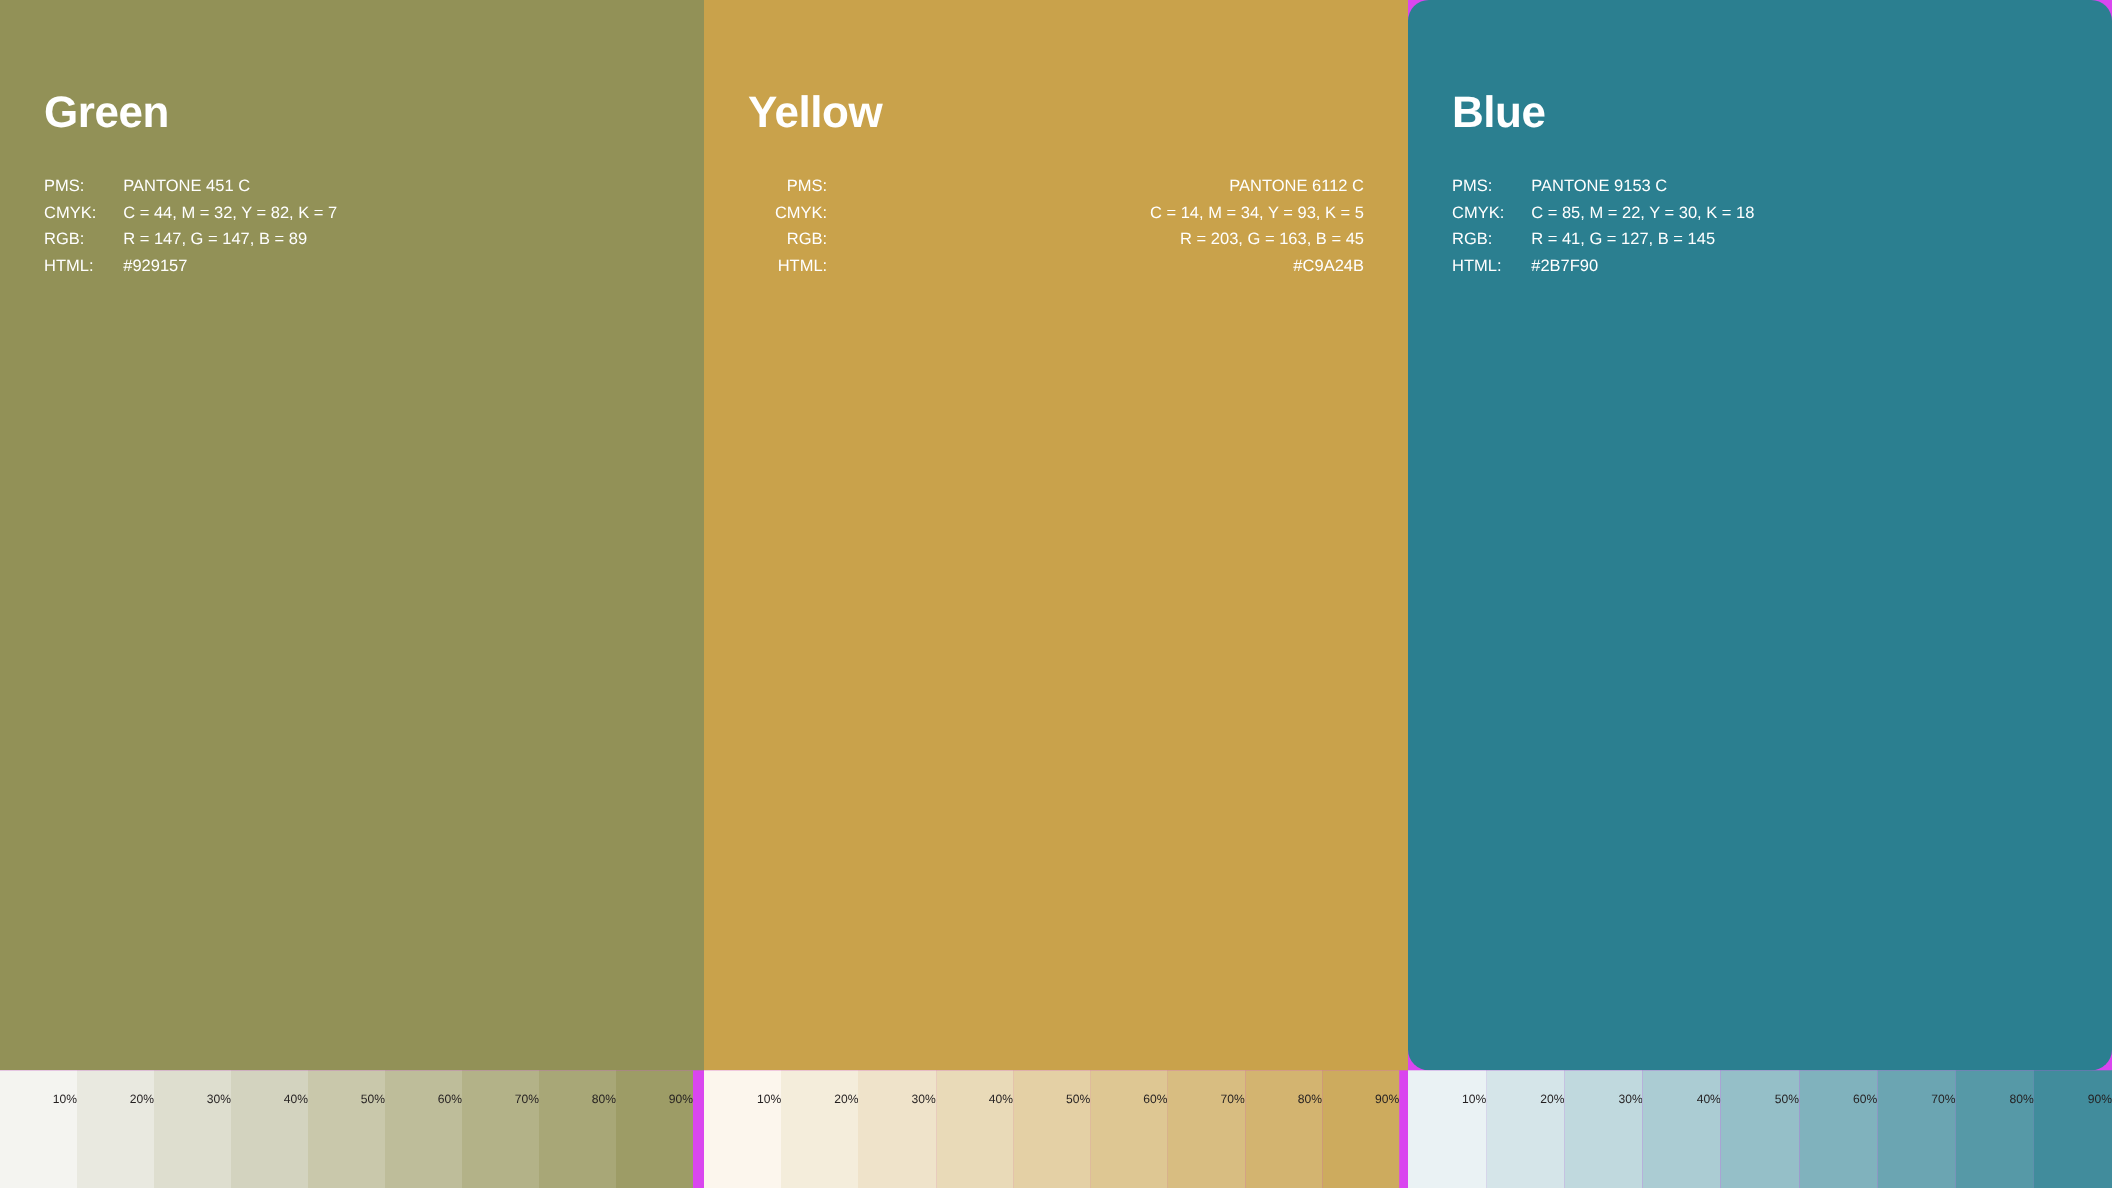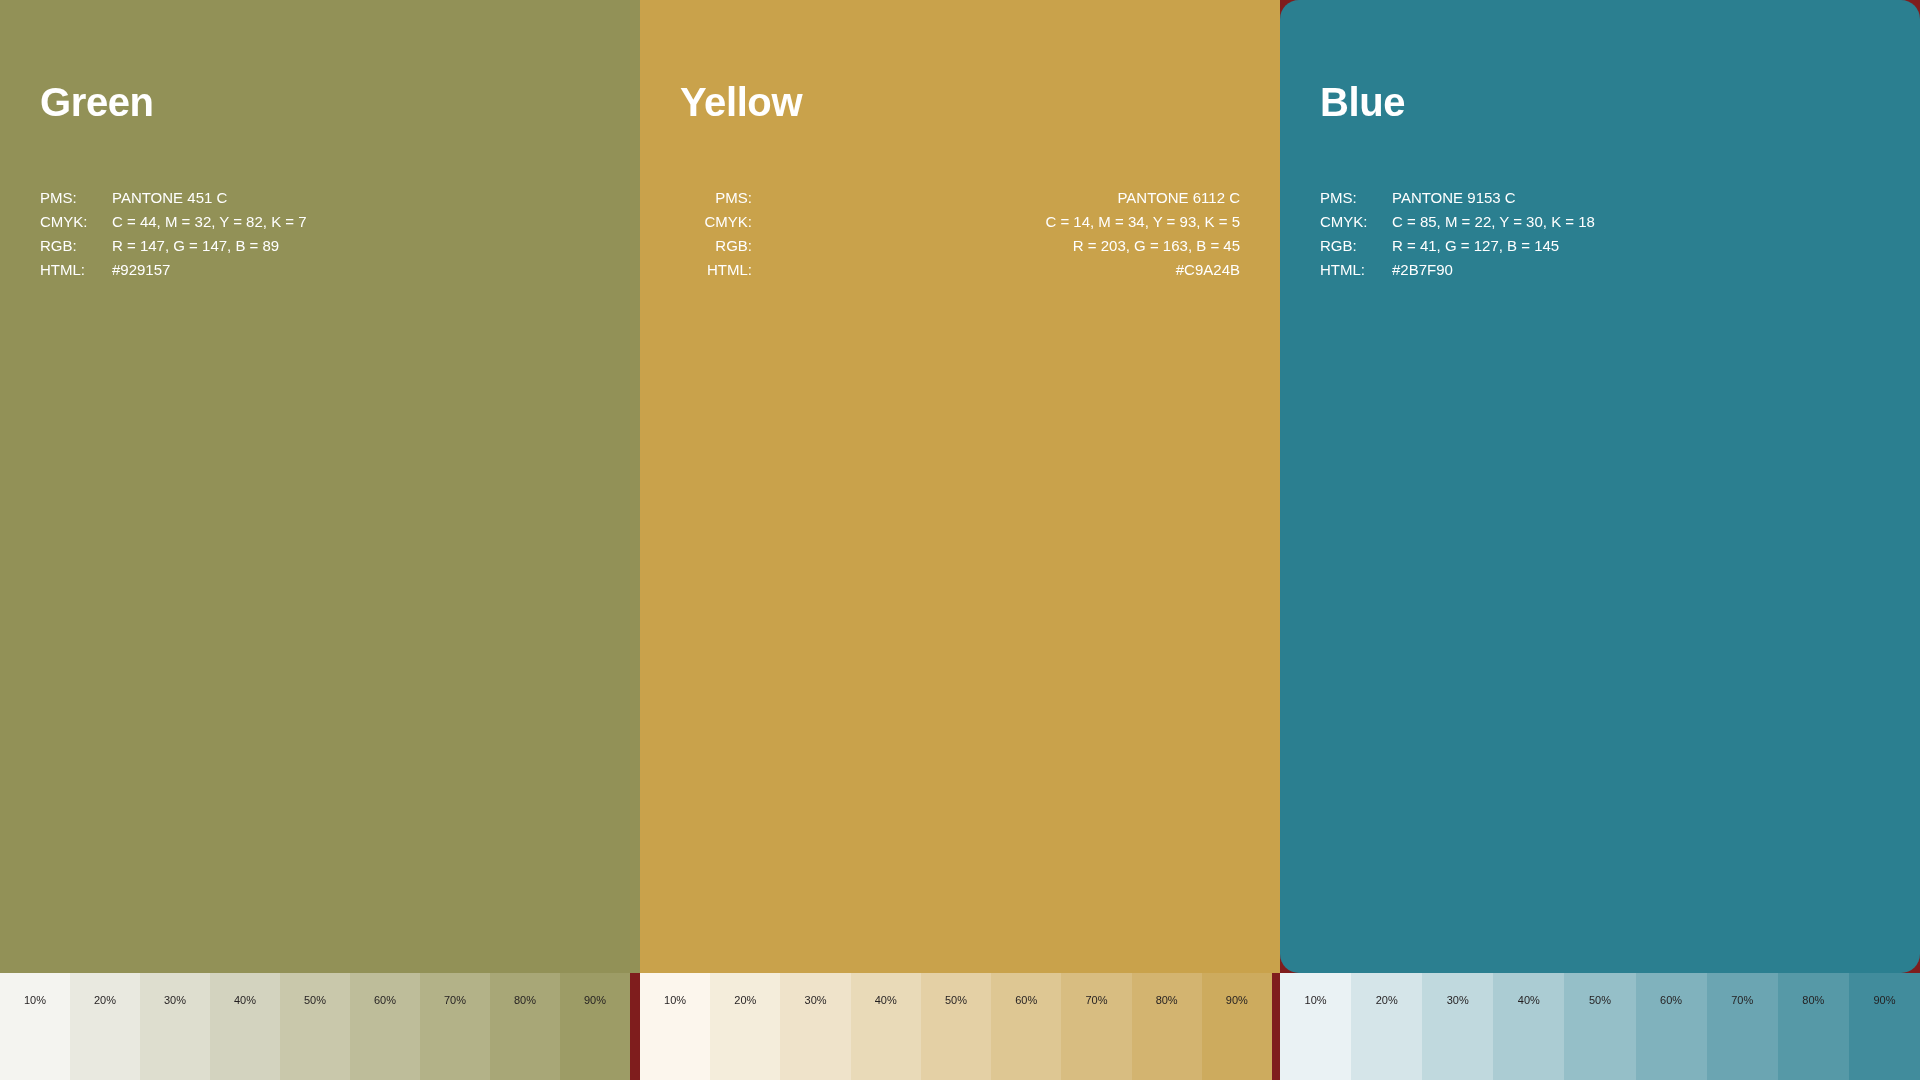--- a/index.html
+++ b/index.html
@@ -11,21 +11,21 @@
     overflow:hidden;
     background:#ffffff;
     font-family:"Liberation Sans", sans-serif;
     -webkit-font-smoothing:antialiased;
   }
 
   .palette-board {
     position:relative;
     width:1920px;
     height:1080px;
-    background:#7f1d1d;
+    background:#d946ef;
   }
 
   
   .color-column {
     position:absolute;
     top:0;
     width:640px;
     height:973px;
   }
   .color-column.col-0 { left:0px; }
@@ -43,21 +43,20 @@
     line-height:1;
     white-space:nowrap;
   }
 
   .spec-table {
     position:absolute;
     left:40px;
     top:158px;
     width:560px;
     border-collapse:collapse;
-    margin-top:28px;
   }
   .spec-table tr { height:24px; }
   .spec-table td {
     font-size:15px;
     color:#ffffff;
     vertical-align:top;
     line-height:24px;
     white-space:nowrap;
     padding:0;
   }
@@ -78,21 +77,21 @@
   .tint-swatch {
     position:relative;
     height:107px;
     flex:1 1 0;
   }
   .tint-label {
     position:absolute;
     top:22px;
     left:0;
     right:0;
-    text-align:center;
+    text-align:right;
     font-size:11px;
     color:#231f20;
     line-height:1;
     white-space:nowrap;
   }
 </style>
 </head>
 <body>
 
 <div class="palette-board">

